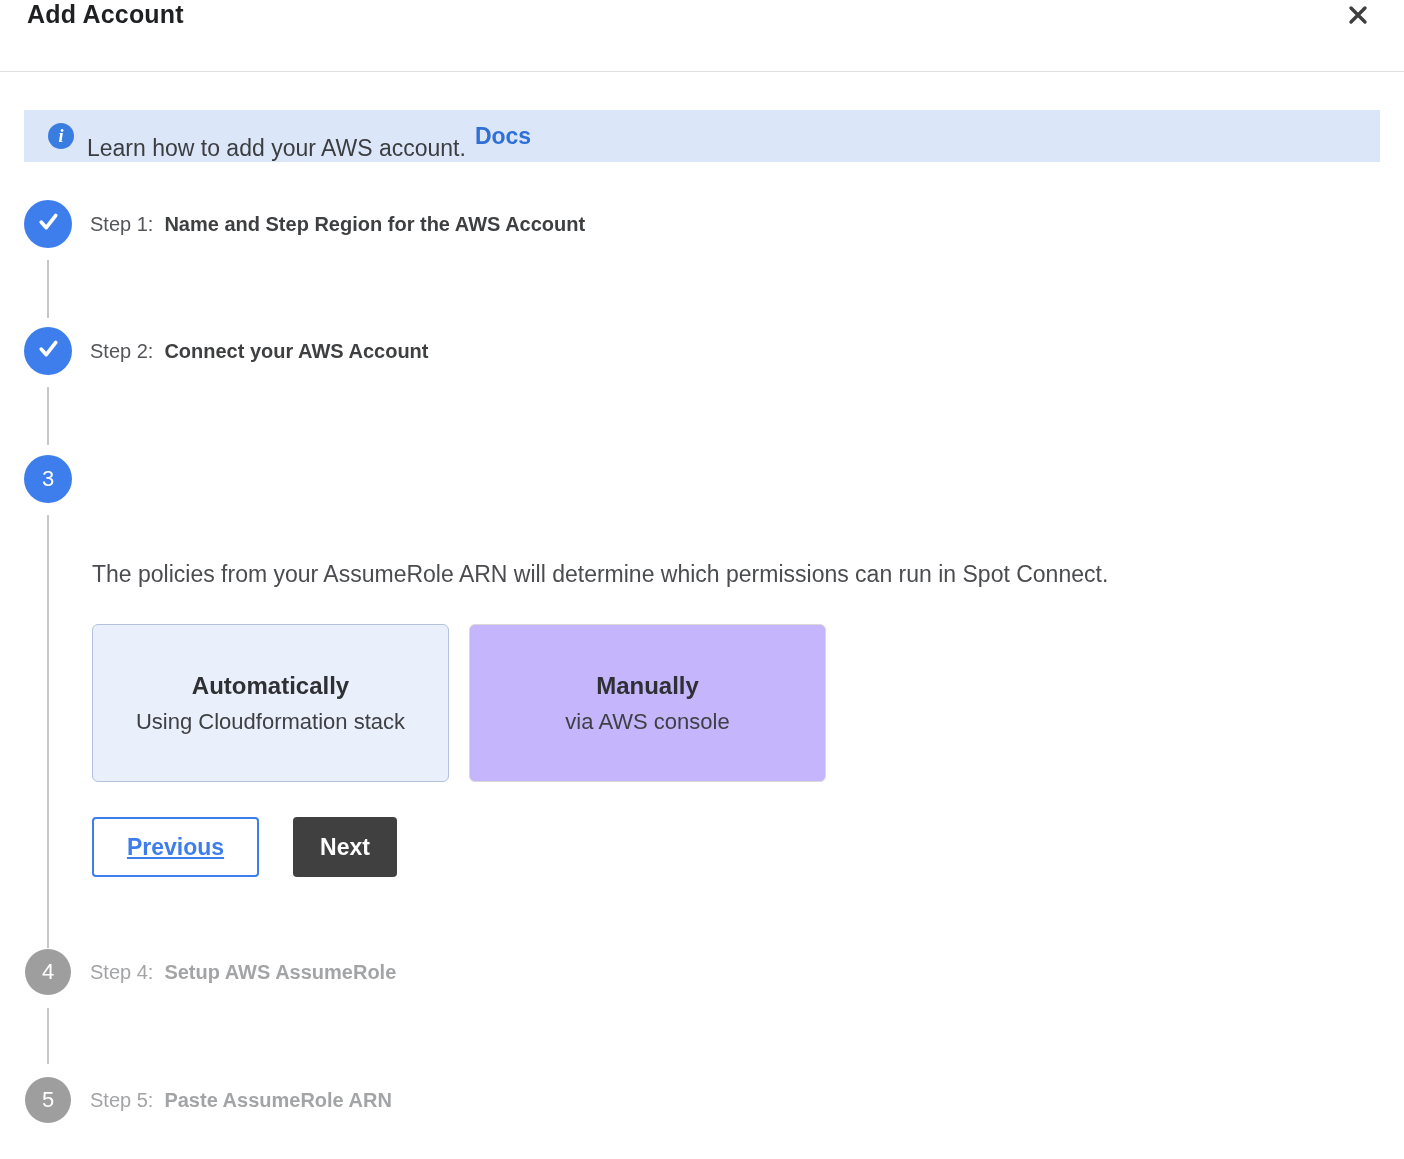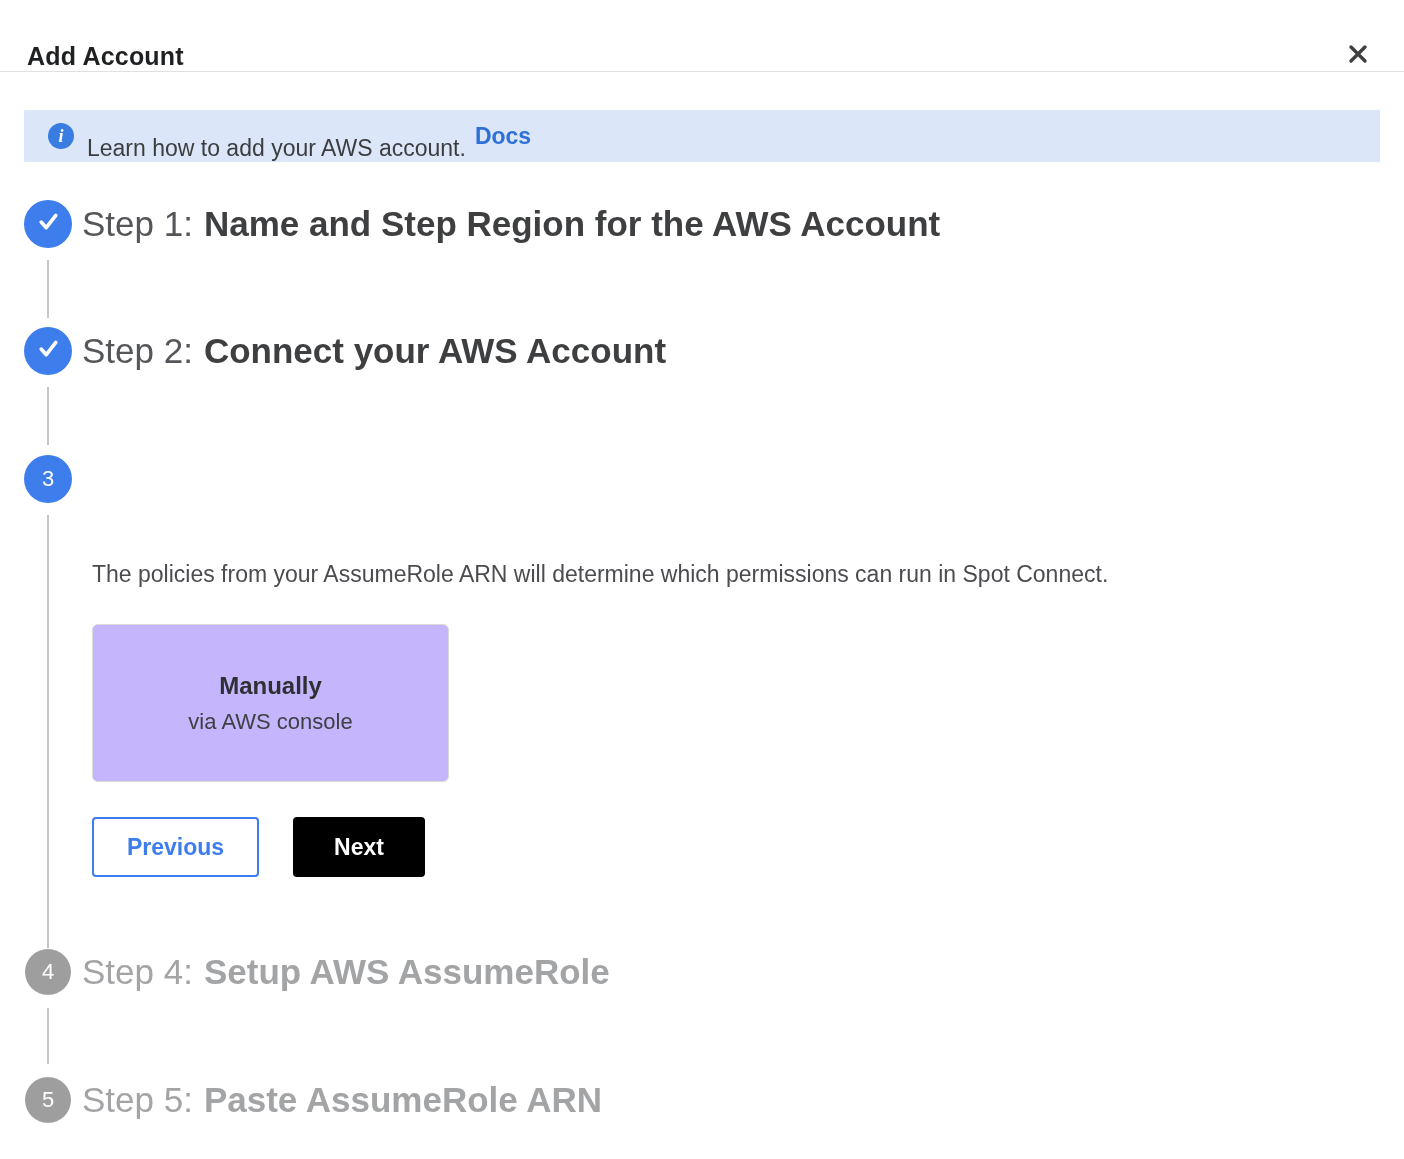--- a/index.html
+++ b/index.html
@@ -5,21 +5,21 @@
   * { margin:0; padding:0; box-sizing:border-box; }
   html,body { background:#fff; }
   body {
     width:1404px; height:1159px;
     font-family:"Liberation Sans", sans-serif;
     color:#3f4042;
     overflow:hidden;
   }
   .modal-header {
     height:72px;
-    display:flex; align-items:flex-end; justify-content:space-between;
+    display:flex; align-items:flex-start; justify-content:space-between;
     padding:0 30px 0 27px;
     border-bottom:1px solid #e0e0e0;
   }
   .modal-title { font-size:25px; font-weight:bold; color:#1f2022; letter-spacing:.2px; }
   .close-btn { width:32px; height:32px; display:flex; align-items:center; justify-content:center; cursor:pointer; background:none; border:none; }
 
   .banner {
     margin:38px 24px 0 24px;
     height:52px;
     background:#dbe7f8;
@@ -42,21 +42,21 @@
   .content { padding:0 24px; }
 
   .step-row { display:flex; align-items:center; }
   .step-row.first { margin-top:38px; }
   .step-circle {
     width:48px; height:48px; border-radius:50%; flex:none;
     display:flex; align-items:center; justify-content:center;
     background:#3d7eec; color:#fff; font-size:22px;
   }
   .step-row.upcoming .step-circle { background:#9e9e9e; width:46px; height:46px; margin:1px; }
-  .step-heading { margin-left:10px; font-size:35px; color:#55565a; white-space:nowrap; }
+  .step-heading { margin-left:18px; font-size:20px; color:#55565a; white-space:nowrap; }
   .step-heading .step-name { font-weight:bold; color:#3e3f41; margin-left:11px; }
   .step-row.upcoming .step-heading,
   .step-row.upcoming .step-heading .step-name { color:#a3a4a6; }
 
   .connector { width:2px; background:#c7c7c7; margin-left:23px; }
   .c-a { height:58px; margin-top:12px; margin-bottom:9px; }
   .c-b { height:58px; margin-top:12px; margin-bottom:10px; }
   .c-c { height:56px; margin-top:12px; margin-bottom:12px; }
 
   .step3-body { position:relative; margin-top:12px; padding:45px 0 71px 68px; }
@@ -76,22 +76,22 @@
   .method-sub { font-size:22px; color:#3f4043; margin-top:9px; }
 
   .wizard-buttons { display:flex; gap:34px; margin-top:35px; }
   .btn {
     height:60px; border-radius:4px;
     font-family:"Liberation Sans", sans-serif;
     font-size:23px; font-weight:bold;
     display:flex; align-items:center; justify-content:center;
     cursor:pointer;
   }
-  .btn-prev { width:167px; background:#fff; border:2px solid #3d7eec; color:#3d7eec; }
-  .btn-next { width:132px; background:#000000; border:none; color:#fff; }
+  .btn-prev { width:167px; background:#fff; border:2px solid #3d7eec; color:#3d7eec;text-decoration:underline; }
+  .btn-next { width:104px; background:#404040; border:none; color:#fff; }
 </style>
 </head>
 <body>
 
 <div class="modal-header">
   <div class="modal-title">Add Account</div>
   <button class="close-btn">
     <span>
       <svg width="30" height="30" viewBox="0 0 30 30">
         <path d="M8 8 L22 22 M22 8 L8 22" stroke="#3f3f3f" stroke-width="3.4" stroke-linecap="round"></path>
@@ -142,20 +142,24 @@
     <div class="step-circle">
       <span>3</span>
     </div>
   </div>
 
   <div class="step3-body">
     <div class="step3-line"></div>
     <div class="step3-desc">The policies from your AssumeRole ARN will determine which permissions can run in Spot Connect.</div>
 
     <div class="method-cards">
+      <div class="method-card selected">
+        <div class="method-title">Automatically</div>
+        <div class="method-sub">Using Cloudformation stack</div>
+      </div>
       <div class="method-card">
         <div class="method-title">Manually</div>
         <div class="method-sub">via AWS console</div>
       </div>
     </div>
 
     <div class="wizard-buttons">
       <button class="btn btn-prev">Previous</button>
       <button class="btn btn-next">Next</button>
     </div>

